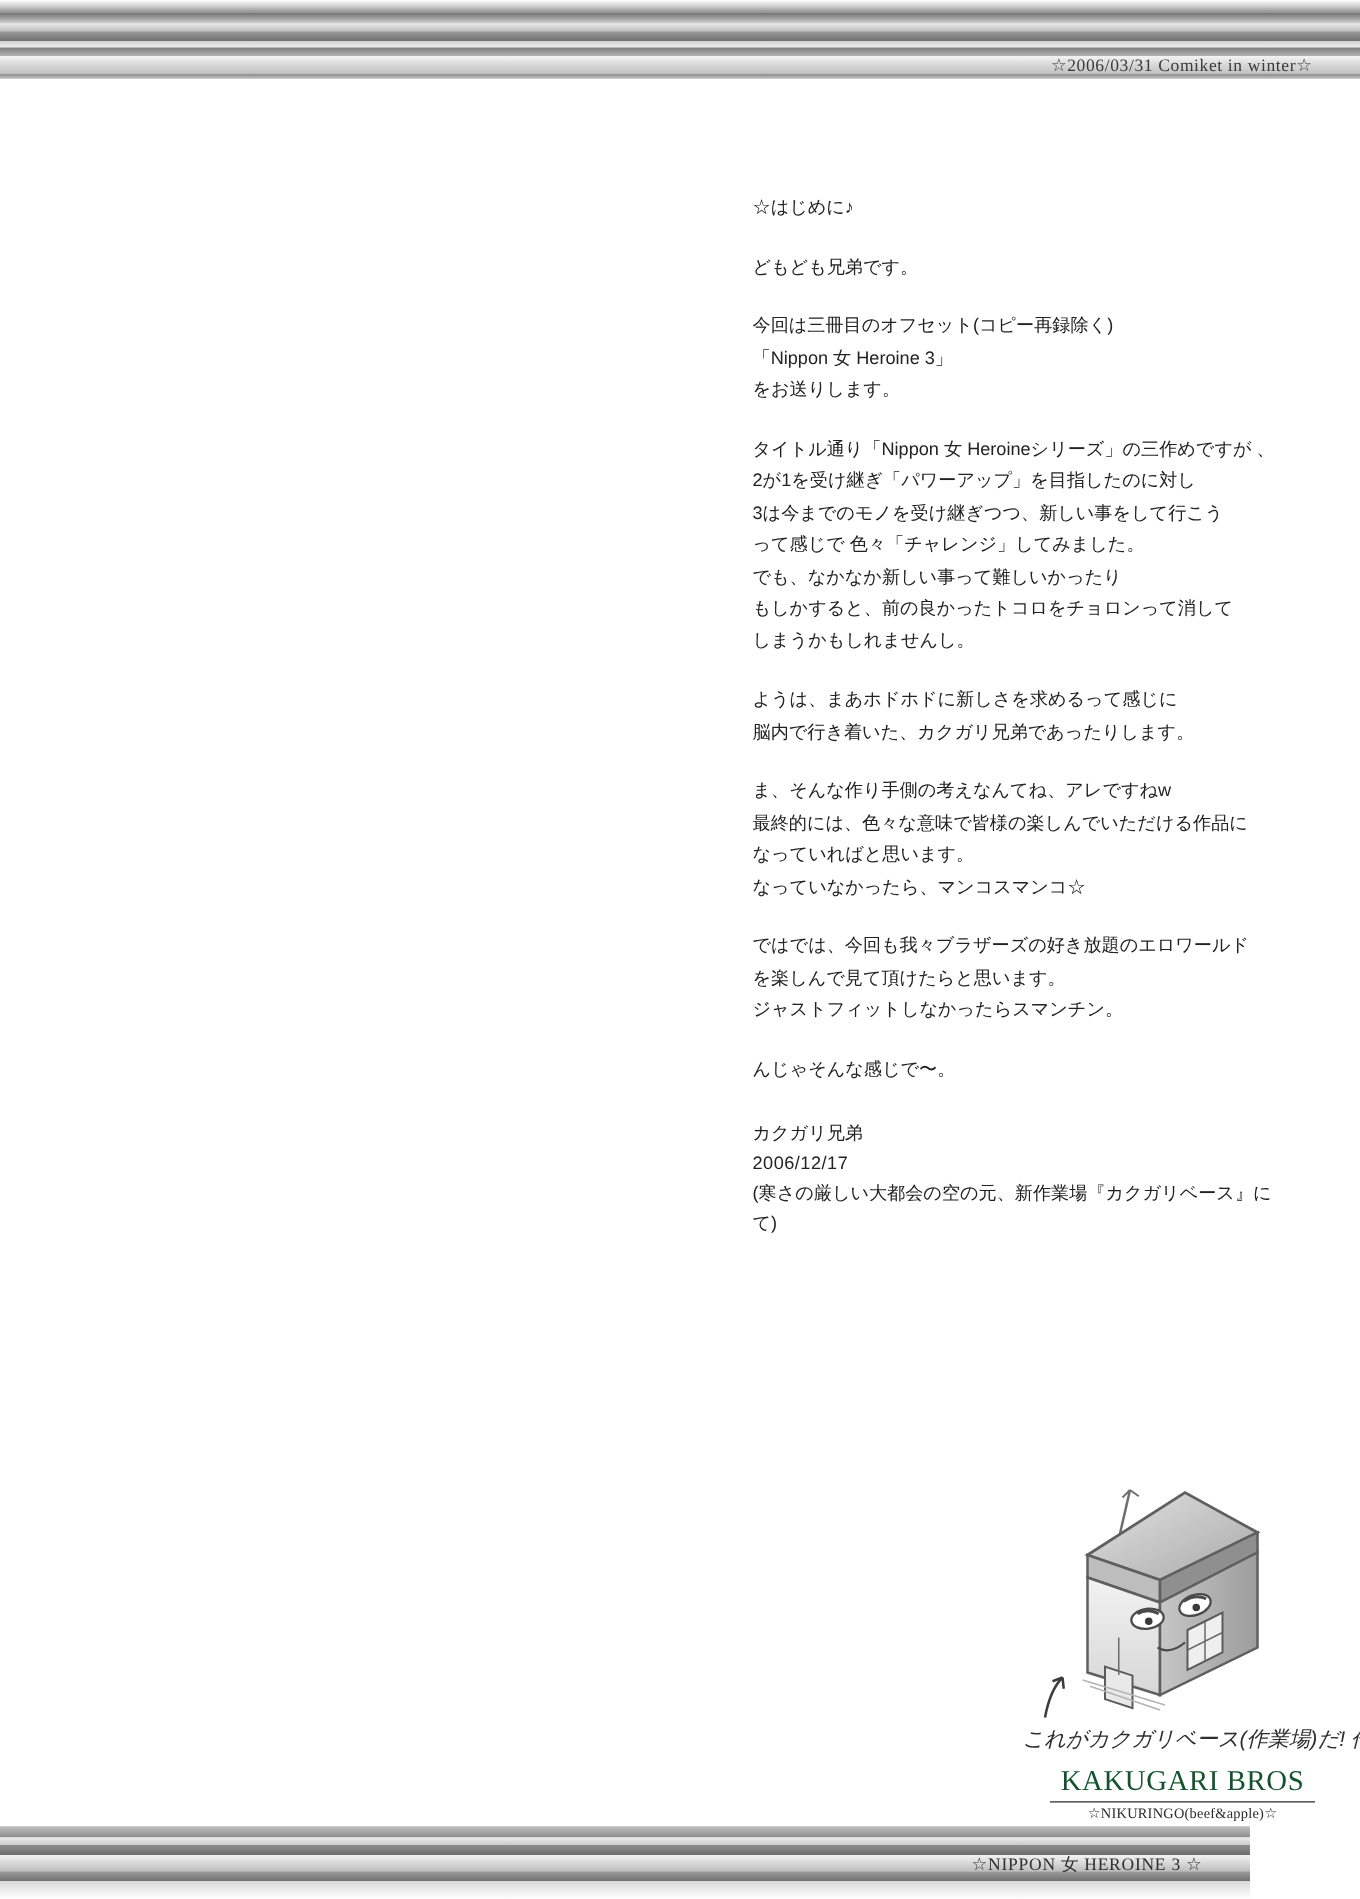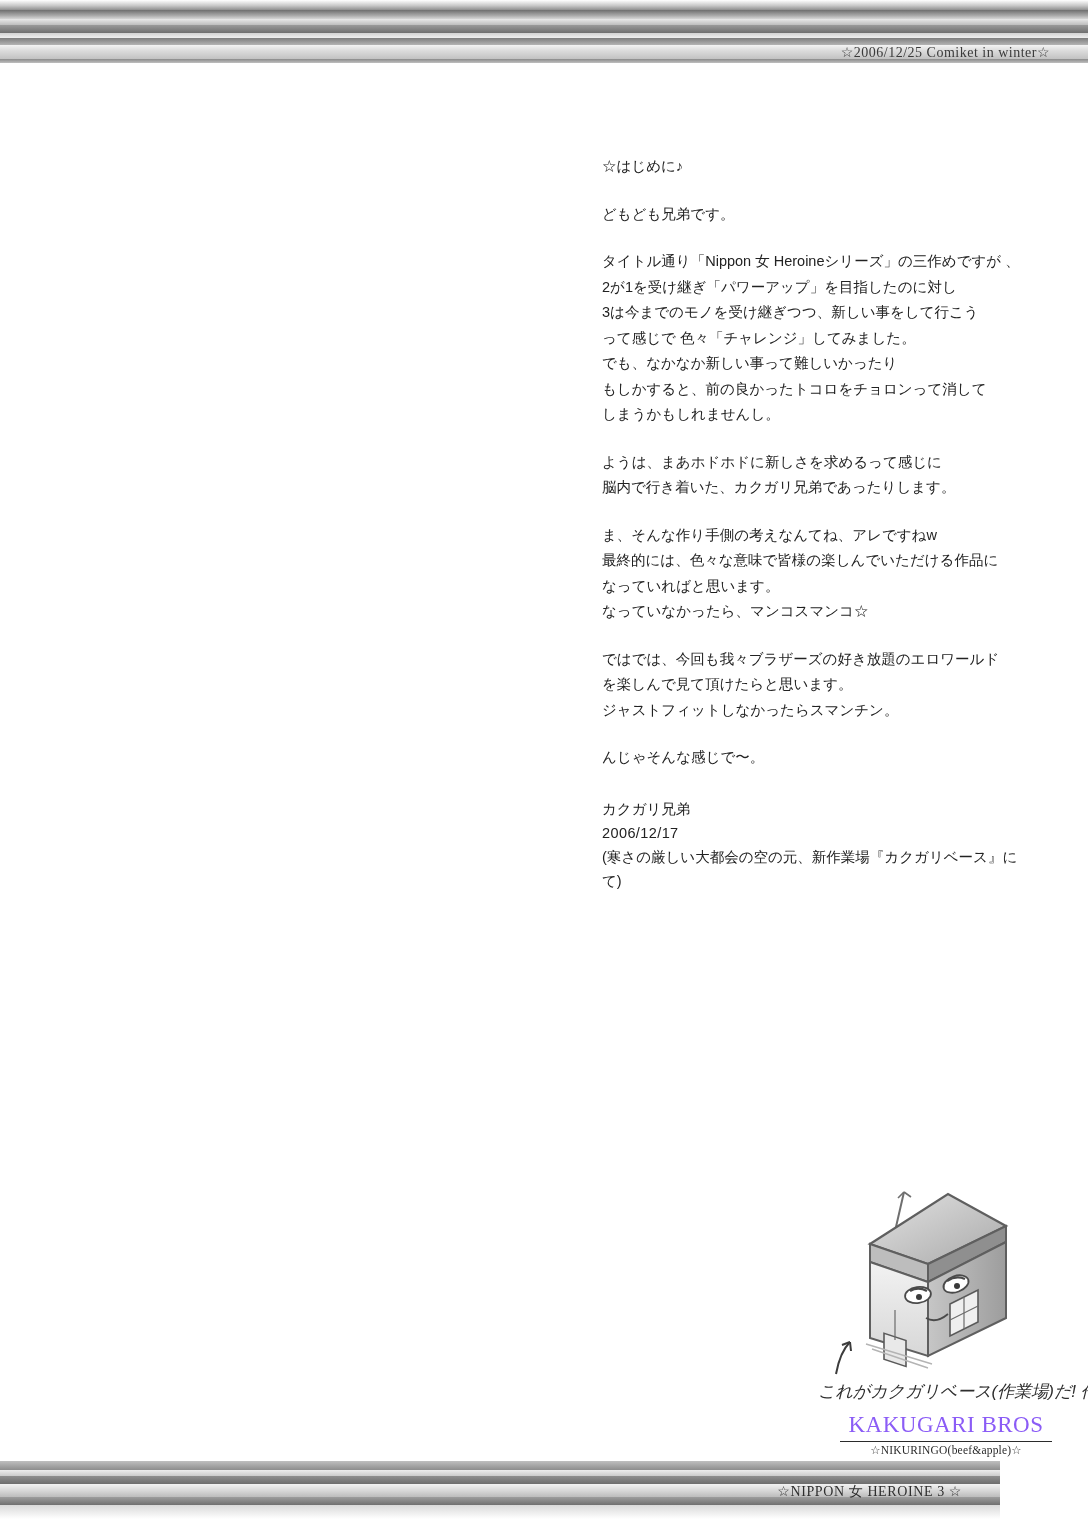--- a/index.html
+++ b/index.html
@@ -119,21 +119,21 @@
     position: absolute;
     left: 840px;
     top: 1412px;
     width: 212px;
     text-align: center;
   }
   .logo-main {
     font-family: "Liberation Serif", serif;
     font-size: 23px;
     letter-spacing: 0.5px;
-    color: #8b5cf6;
+    color: #14532d;
     line-height: 26px;
   }
   .logo-sub {
     font-family: Liberation Serif, serif;
     font-size: 11.5px;
     letter-spacing: 0.2px;
     color: #2b2b2b;
     margin-top: 1px;
   }
   .logo-rule {
@@ -148,26 +148,29 @@
 
 <div class="top-band">
   <div class="band-stripe bs1"></div>
   <div class="band-stripe bs2"></div>
   <div class="band-stripe bs3"></div>
   <div class="band-stripe bs4"></div>
   <div class="band-stripe bs5"></div>
   <div class="band-stripe bs6"></div>
   <div class="band-stripe bs7"></div>
   <div class="band-stripe bs8"></div>
-  <div class="header-line">☆2006/12/25 Comiket in winter☆</div>
+  <div class="header-line">☆2006/03/31 Comiket in winter☆</div>
 </div>
 
 <div class="afterword">
   <p>☆はじめに♪</p>
   <p>どもども兄弟です。</p>
+  <p>今回は三冊目のオフセット(コピー再録除く)
+「Nippon 女 Heroine 3」
+をお送りします。</p>
   <p>タイトル通り「Nippon 女 Heroineシリーズ」の三作めですが 、
 2が1を受け継ぎ「パワーアップ」を目指したのに対し
 3は今までのモノを受け継ぎつつ、新しい事をして行こう
 って感じで 色々「チャレンジ」してみました。
 でも、なかなか新しい事って難しいかったり
 もしかすると、前の良かったトコロをチョロンって消して
 しまうかもしれませんし。</p>
   <p>ようは、まあホドホドに新しさを求めるって感じに
 脳内で行き着いた、カクガリ兄弟であったりします。</p>
   <p>ま、そんな作り手側の考えなんてね、アレですねw

